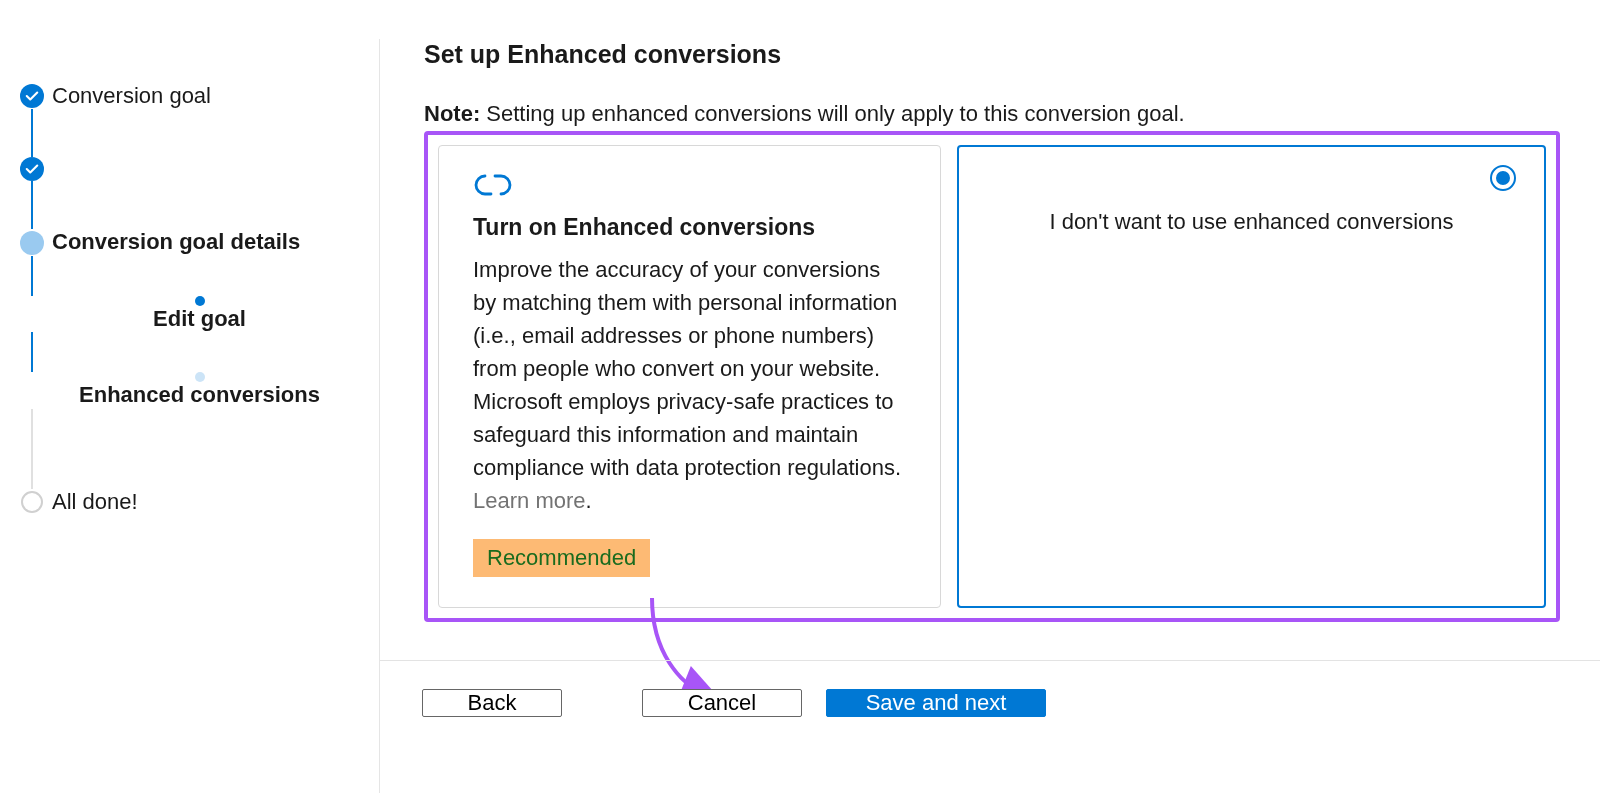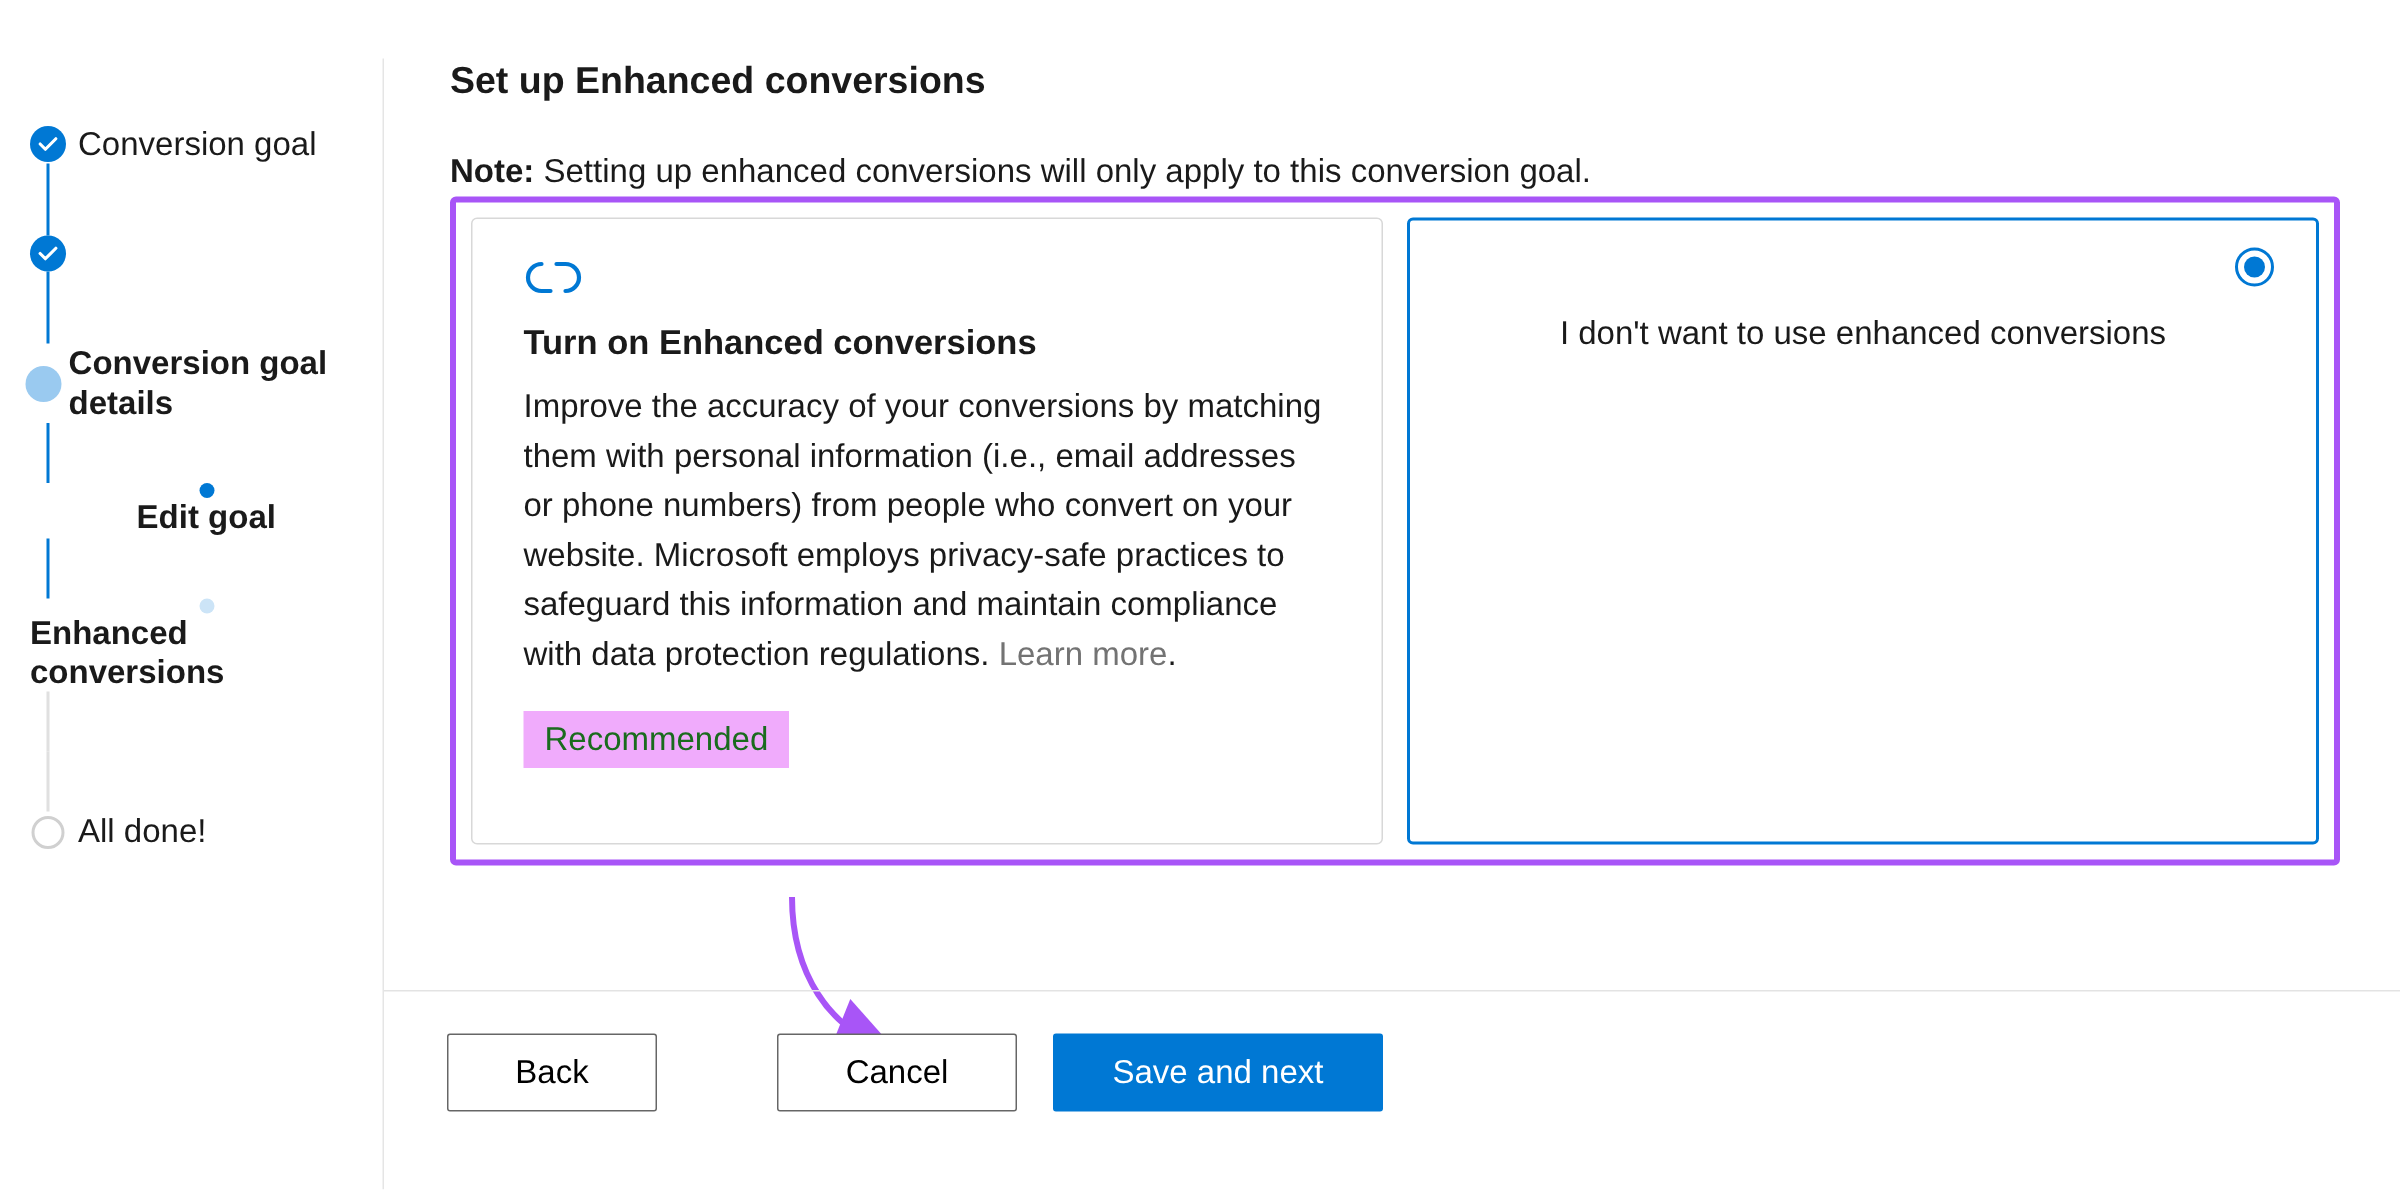--- a/index.html
+++ b/index.html
@@ -100,21 +100,21 @@
     padding: 10px 10px;
     border-radius: 4px;
     display: flex;
     gap: 16px;
     position: relative;
   }
   .option-card {
     border: 1px solid #d8d8d8;
     border-radius: 4px;
     padding: 26px 34px 30px 34px;
-    width: 608px;
+    width: 503px;
     min-height: 418px;
     background: #fff;
   }
   .option-card.selected {
     border: 2px solid #0078d4;
     flex: 1;
     min-width: 480px;
     padding: 18px 28px 28px 28px;
   }
   .link-icon {
@@ -129,21 +129,21 @@
   .card-body {
     font-size: 22px;
     line-height: 1.5;
   }
   .learn-more {
     color: #737373;
     cursor: pointer;
   }
   .badge {
     display: inline-block;
-    background: #f0abfc;
+    background: #fdba74;
     color: #1a6b1e;
     font-size: 22px;
     padding: 6px 14px;
     margin-top: 22px;
     font-weight: 400;
   }
   .selected-top {
     display: flex;
     justify-content: flex-end;
     margin-bottom: 18px;
@@ -182,21 +182,21 @@
     right: 0;
     top: 660px;
     border-top: 1px solid #e3e3e3;
     padding: 28px 0 0 42px;
     display: flex;
     gap: 24px;
     align-items: center;
   }
   .btn {
     font-size: 22px;
-    padding: 12px 0;
+    padding: 0 0;
     border-radius: 2px;
     border: 1px solid #666;
     background: #fff;
     cursor: pointer;
     width: 140px;
     text-align: center;
   }
   .btn.primary {
     background: #0078d4;
     color: #fff;

